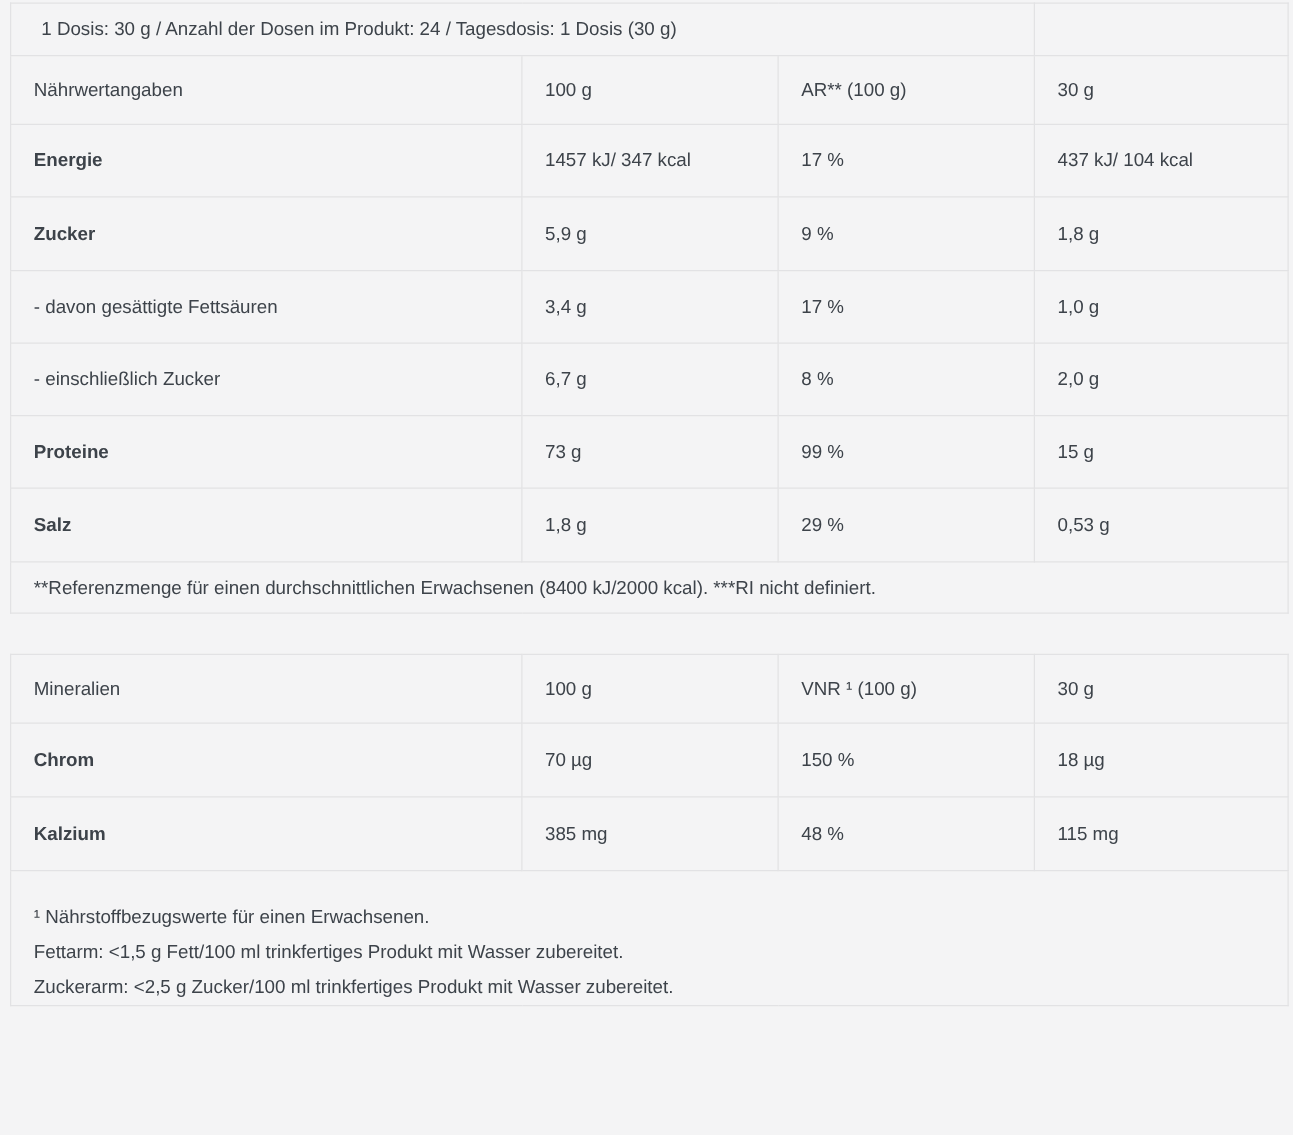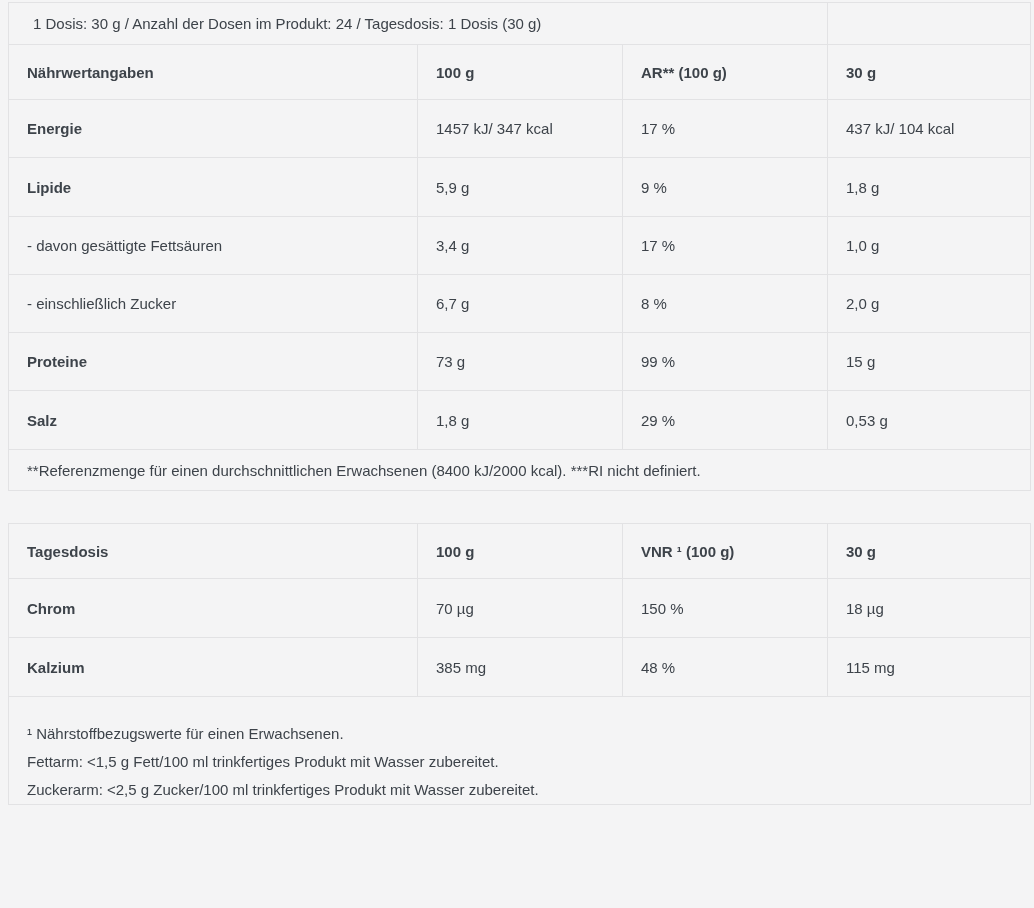--- a/index.html
+++ b/index.html
@@ -30,21 +30,21 @@
     color: #3d434a;
     overflow: hidden;
     white-space: nowrap;
   }
   .col-label { width: 409px; }
   .col-100g  { width: 205px; }
   .col-ar    { width: 205px; }
   .col-30g   { width: 203px; }
 
   tr.dose-row td { height: 42px; padding-left: 24px; }
-  tr.head-row th { height: 55px; font-weight: 700; }
+  tr.head-row th { height: 55px; font-weight: 400; }
   tr.data-row td { height: 58px; }
   tr.data-row-tall td { height: 59px; }
   td.bold { font-weight: 700; }
   tr.note-row td { height: 41px; white-space: normal; }
 
   .tables-gap { height: 32px; }
 
   tr.foot-row td {
     height: 86px;
     vertical-align: top;
@@ -76,21 +76,21 @@
       <th>AR** (100 g)</th>
       <th>30 g</th>
     </tr>
     <tr class="data-row">
       <td class="bold">Energie</td>
       <td>1457 kJ/ 347 kcal</td>
       <td>17 %</td>
       <td>437 kJ/ 104 kcal</td>
     </tr>
     <tr class="data-row-tall">
-      <td class="bold">Lipide</td>
+      <td class="bold">Zucker</td>
       <td>5,9 g</td>
       <td>9 %</td>
       <td>1,8 g</td>
     </tr>
     <tr class="data-row">
       <td>- davon gesättigte Fettsäuren</td>
       <td>3,4 g</td>
       <td>17 %</td>
       <td>1,0 g</td>
     </tr>
@@ -122,21 +122,21 @@
 
   <table class="tbl">
     <colgroup>
       <col class="col-label">
         <col class="col-100g">
         <col class="col-ar">
         <col class="col-30g">
     </colgroup>
     <tbody>
         <tr class="head-row">
-      <th>Tagesdosis</th>
+      <th>Mineralien</th>
       <th>100 g</th>
       <th>VNR ¹ (100 g)</th>
       <th>30 g</th>
     </tr>
     <tr class="data-row-tall">
       <td class="bold">Chrom</td>
       <td>70 µg</td>
       <td>150 %</td>
       <td>18 µg</td>
     </tr>

